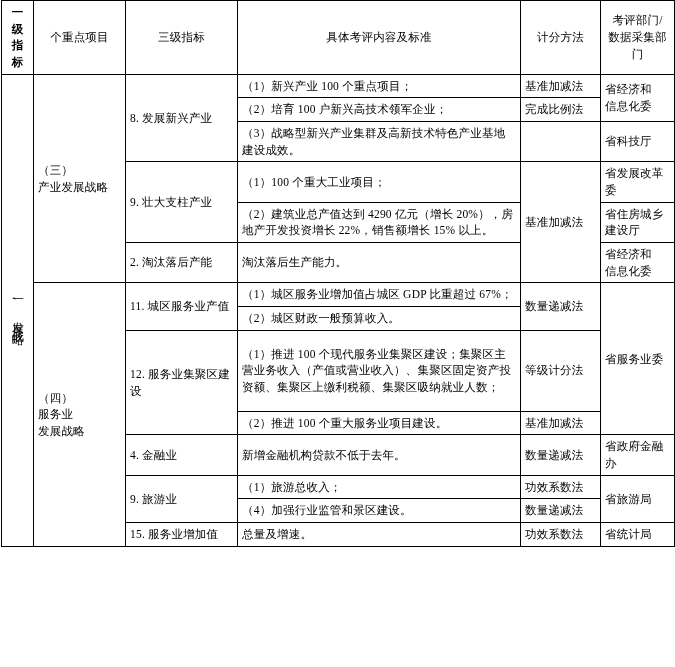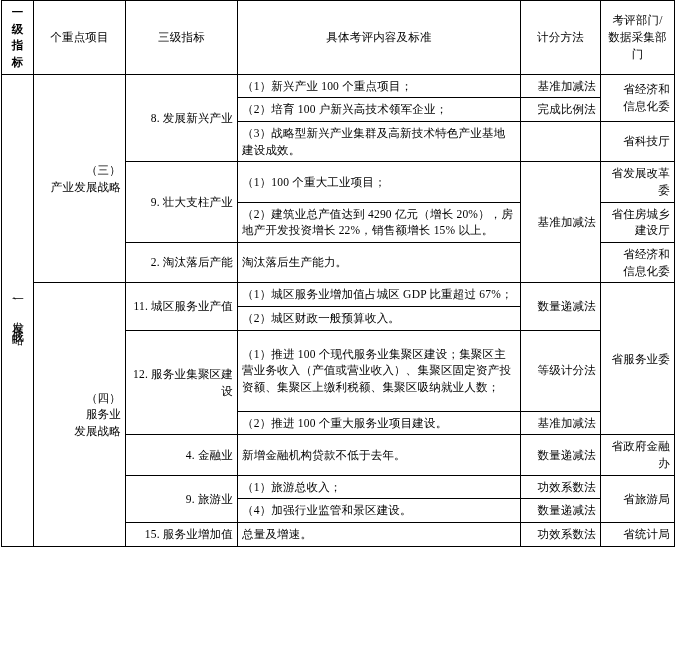--- a/index.html
+++ b/index.html
@@ -27,21 +27,21 @@
     margin-top: 0px;
   }
   table.grid td {
     border: 1px solid #000000;
     vertical-align: middle;
     padding: 3px 4px;
     font-size: 11.5px;
     line-height: 1.45;
     letter-spacing: 0.2px;
   }
-  .c-center { text-align: right; }
+  .c-center { text-align: left; }
   .hdr {
     text-align: center;
     font-size: 11.5px;
     line-height: 1.35;
     padding: 4px 2px;
   }
   .vert {
     writing-mode: vertical-rl;
     text-orientation: upright;
     letter-spacing: 3px;

